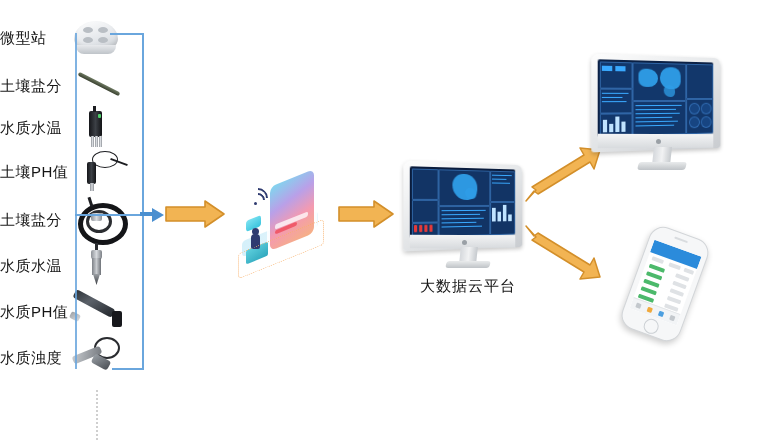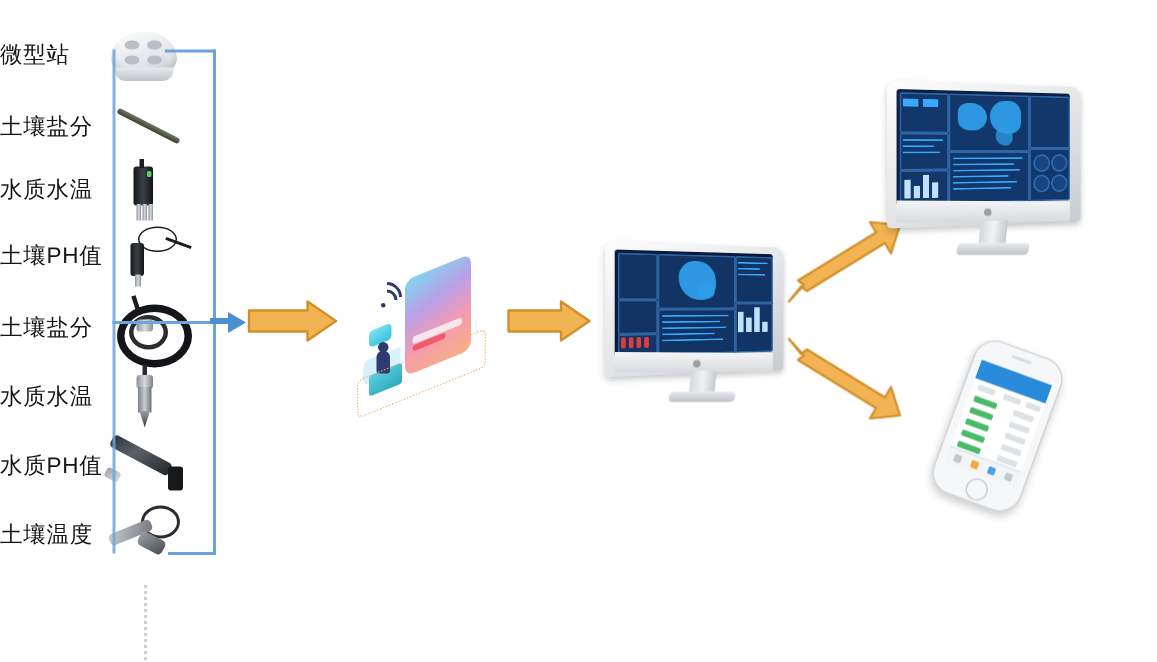--- a/index.html
+++ b/index.html
@@ -173,21 +173,21 @@
       <span class="sensor-art">
         <span class="sa" style="left:2px;top:10px;width:44px;height:9px;border-radius:3px;
               background:linear-gradient(120deg,#2c3238,#5b6169 40%,#22262b);transform:rotate(28deg);"></span>
         <span class="sa" style="left:0px;top:24px;width:10px;height:7px;border-radius:2px;
               background:linear-gradient(120deg,#9da1a6,#d9dce0);transform:rotate(28deg);"></span>
         <span class="sa" style="left:42px;top:22px;width:10px;height:16px;border-radius:2px;background:#17181c;"></span>
       </span>
     </div>
 
     <div class="sensor-row" style="top:334px;">
-      <span class="sensor-label">土壤温度</span>
+      <span class="sensor-label">水质浊度</span>
       <span class="sensor-art">
         <span class="sa" style="left:24px;top:2px;width:22px;height:18px;border-radius:50%;border:2px solid #2a2c30;"></span>
         <span class="sa" style="left:2px;top:16px;width:30px;height:8px;border-radius:3px;
               background:linear-gradient(120deg,#c8ccd0,#75797f);transform:rotate(-22deg);"></span>
         <span class="sa" style="left:22px;top:22px;width:18px;height:10px;border-radius:3px;
               background:linear-gradient(120deg,#9aa0a6,#4a4e54);transform:rotate(28deg);"></span>
       </span>
     </div>
 
     <div class="dotline" style="left:96px;top:390px;height:50px;"></div>
@@ -259,20 +259,21 @@
           <div class="bar" style="left:84px;top:6px;width:22px;height:1.2px;"></div>
           <div class="bar" style="left:84px;top:10px;width:16px;height:1.2px;"></div>
           <div class="bar" style="left:84px;top:14px;width:20px;height:1.2px;"></div>
         </div>
       </div>
       <div class="chin" style="left:12px;top:72px;width:110px;height:13px;transform:perspective(340px) rotateY(17deg);"></div>
       <div class="apple" style="left:64px;top:77px;"></div>
       <div class="neck" style="left:62px;top:84px;width:17px;height:16px;transform:skewX(-6deg);"></div>
       <div class="foot" style="left:48px;top:98px;width:44px;height:7px;transform:skewX(-14deg);"></div>
     </div>
+    <div class="node-caption" style="margin-top:4px;">大数据云平台</div>
   </div>
 
   <svg class="arrow-svg" style="left:524px;top:145px;" width="82" height="62">
     <path d="M2 56 L12 45 L8 42 L60 10 L56 3 L76 5 L70 24 L66 17 L14 49 L10 46 Z" fill="#f2b453" stroke="#d38f2a" stroke-width="1.5" stroke-linejoin="round"></path>
   </svg>
 
   <svg class="arrow-svg" style="left:524px;top:222px;" width="82" height="62">
     <path d="M2 4 L12 15 L8 18 L60 50 L56 57 L76 55 L70 36 L66 43 L14 11 L10 14 Z" fill="#f2b453" stroke="#d38f2a" stroke-width="1.5" stroke-linejoin="round"></path>
   </svg>
 

